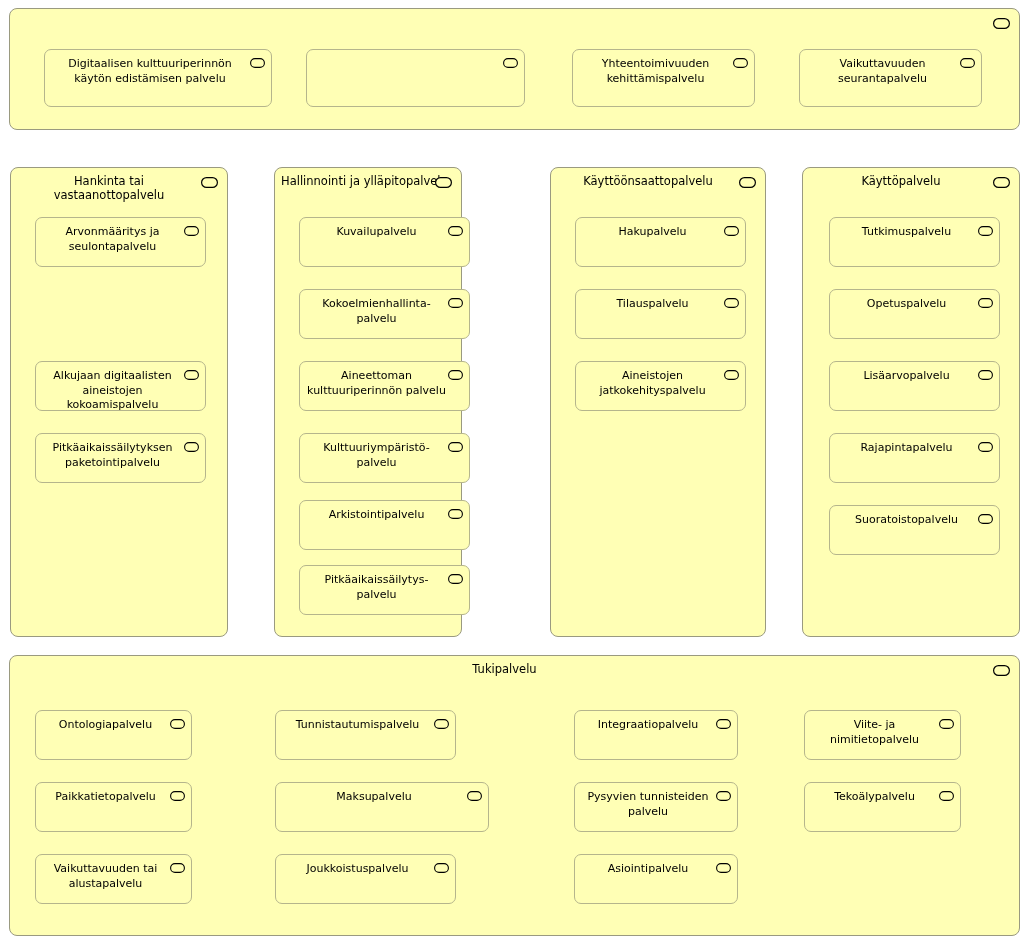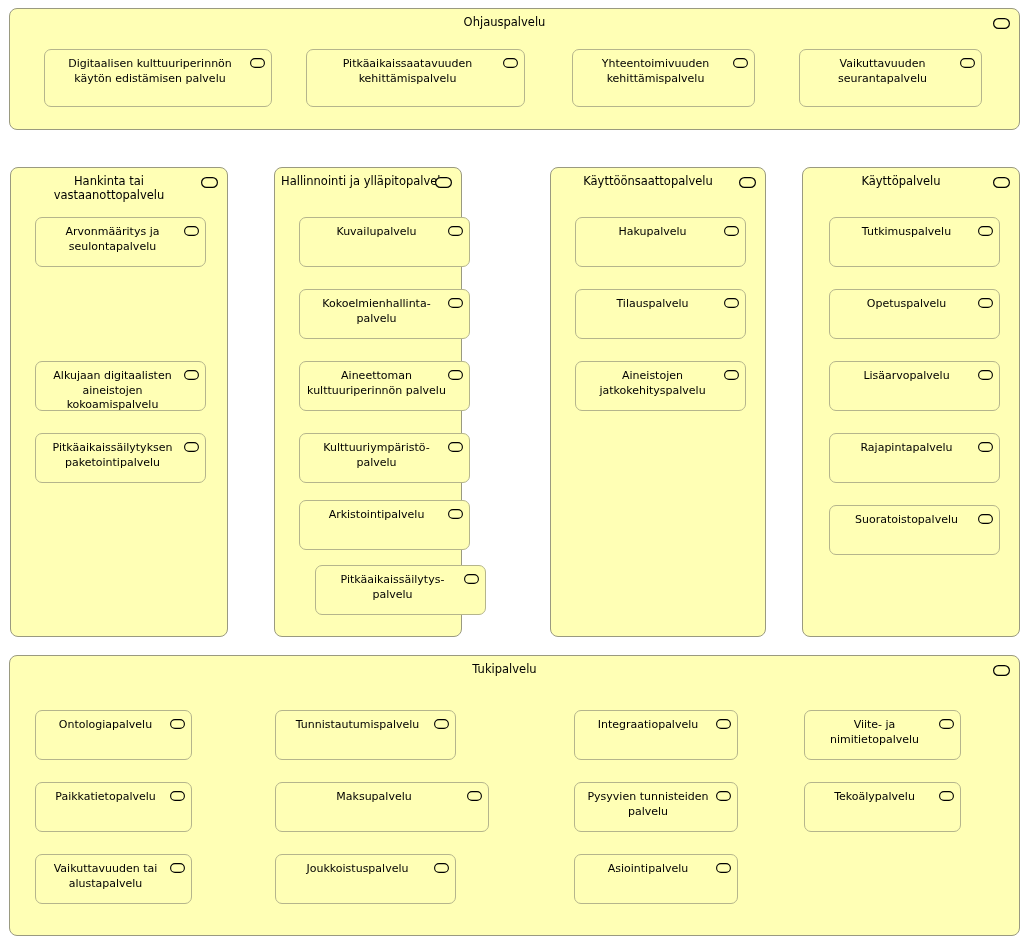--- a/index.html
+++ b/index.html
@@ -68,38 +68,36 @@
     right: 9px;
     width: 17px;
     height: 11px;
   }
   .svc-icon svg, .group-icon svg { display: block; width: 100%; height: 100%; }
 </style>
 </head>
 <body>
 
 <div class="group" style="left:9px; top:8px; width:1011px; height:122px;">
-  <div class="group-title">Ohjauspalvelu</div>
   <span class="group-icon">
     <svg viewBox="0 0 17 11">
         <rect x="0.6" y="0.6" width="15.8" height="9.8" rx="4.9" ry="4.9" fill="#ffffb5" stroke="#000000" stroke-width="1.2"></rect>
       </svg>
   </span>
 
   <div class="svc" style="left:34px; top:40px; width:228px; height:58px;">
     <div class="svc-label">Digitaalisen kulttuuriperinnön käytön edistämisen palvelu</div>
     <span class="svc-icon">
       <svg viewBox="0 0 15 10">
           <rect x="0.6" y="0.6" width="13.8" height="8.8" rx="4.4" ry="4.4" fill="#ffffb5" stroke="#000000" stroke-width="1.1"></rect>
         </svg>
     </span>
   </div>
 
   <div class="svc" style="left:296px; top:40px; width:219px; height:58px;">
-    <div class="svc-label">Pitkäaikaissaatavuuden kehittämispalvelu</div>
     <span class="svc-icon">
       <svg viewBox="0 0 15 10">
           <rect x="0.6" y="0.6" width="13.8" height="8.8" rx="4.4" ry="4.4" fill="#ffffb5" stroke="#000000" stroke-width="1.1"></rect>
         </svg>
     </span>
   </div>
 
   <div class="svc" style="left:562px; top:40px; width:183px; height:58px;">
     <div class="svc-label">Yhteentoimivuuden kehittämispalvelu</div>
     <span class="svc-icon">
@@ -194,21 +192,21 @@
     </span>
   </div>
   <div class="svc" style="left:24px; top:332px; width:171px; height:50px;">
     <div class="svc-label">Arkistointipalvelu</div>
     <span class="svc-icon">
       <svg viewBox="0 0 15 10">
           <rect x="0.6" y="0.6" width="13.8" height="8.8" rx="4.4" ry="4.4" fill="#ffffb5" stroke="#000000" stroke-width="1.1"></rect>
         </svg>
     </span>
   </div>
-  <div class="svc" style="left:24px; top:397px; width:171px; height:50px;margin-left:16px;">
+  <div class="svc" style="left:24px; top:397px; width:171px; height:50px;">
     <div class="svc-label">Pitkäaikaissäilytys-palvelu</div>
     <span class="svc-icon">
       <svg viewBox="0 0 15 10">
           <rect x="0.6" y="0.6" width="13.8" height="8.8" rx="4.4" ry="4.4" fill="#ffffb5" stroke="#000000" stroke-width="1.1"></rect>
         </svg>
     </span>
   </div>
 </div>
 
 <div class="group" style="left:550px; top:167px; width:216px; height:470px;">

